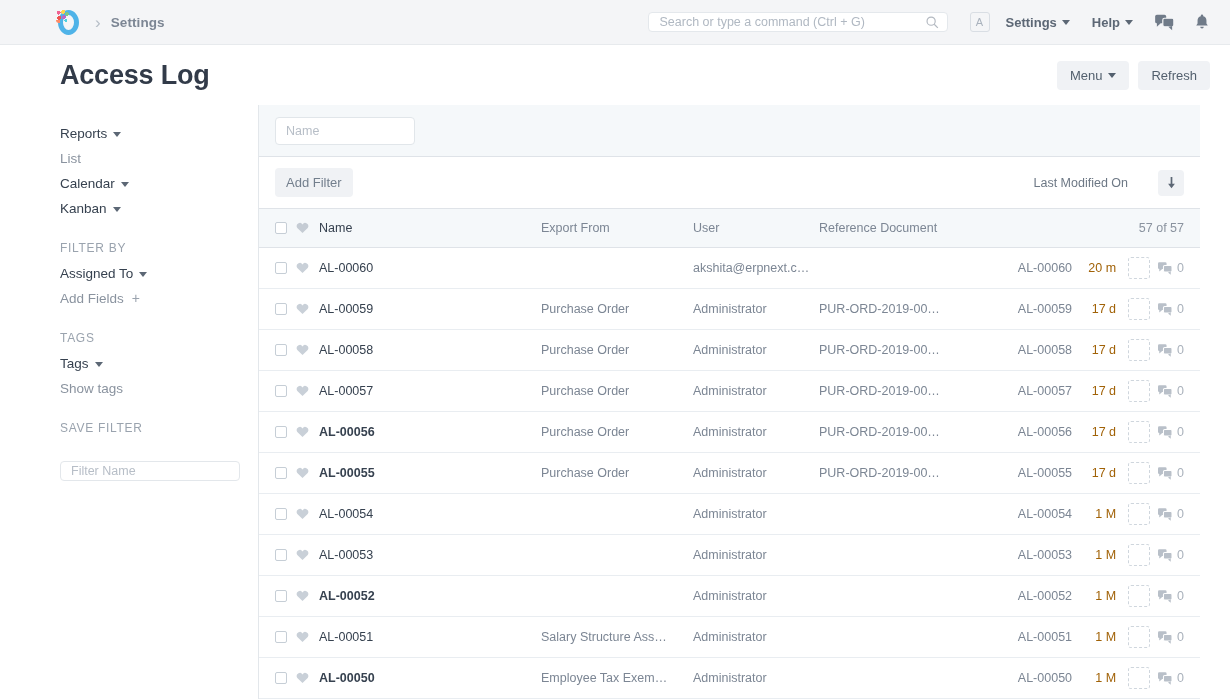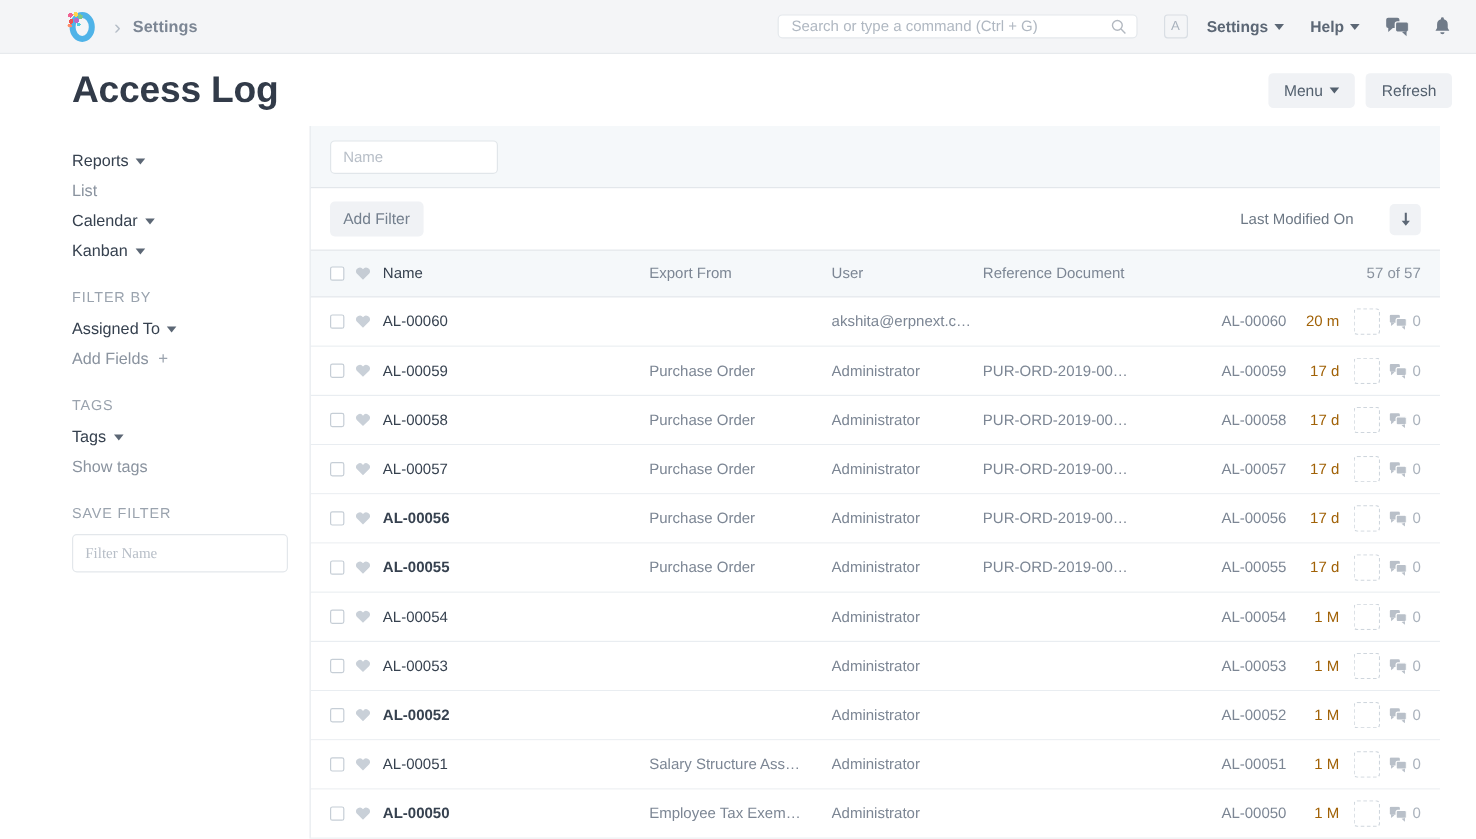--- a/index.html
+++ b/index.html
@@ -117,21 +117,21 @@
 
   
   .page-head {
     height: 60px;
     display: flex;
     align-items: center;
     padding: 0 20px 0 60px;
     background: #fff;
   }
   .page-title {
-    font-size: 31px;
+    font-size: 27px;
     font-weight: bold;
     color: #323b49;
     letter-spacing: -.2px;
   }
   .head-spacer { flex: 1 1 auto; }
   .btn-std {
     background: #f0f2f5;
     border: none;
     border-radius: 4px;
     color: #53606e;
@@ -184,29 +184,29 @@
   .side-plus { color: #9aa3ae; font-size: 14px; margin-left: 2px; }
   .side-section {
     font-size: 12px;
     letter-spacing: .7px;
     color: #9aa3ae;
     margin: 20px 0 6px;
     text-transform: uppercase;
   }
   .filter-name-input {
     width: 180px;
-    height: 32px;
+    height: 20px;
     border: 1px solid #e3e7eb;
     border-radius: 4px;
     padding: 0 10px;
-    font-family: Liberation Serif, serif;
+    font-family: Liberation Sans, sans-serif;
     font-size: 12.5px;
     color: #4c5561;
     outline: none;
-    margin-top: 4px;
+    margin-top: 20px;
   }
   .filter-name-input::placeholder { color: #b7bec7; }
 
   
   .list-panel {
     flex: 1 1 auto;
     border-left: 1px solid #e3e7eb;
     display: flex;
     flex-direction: column;
     min-width: 0;

